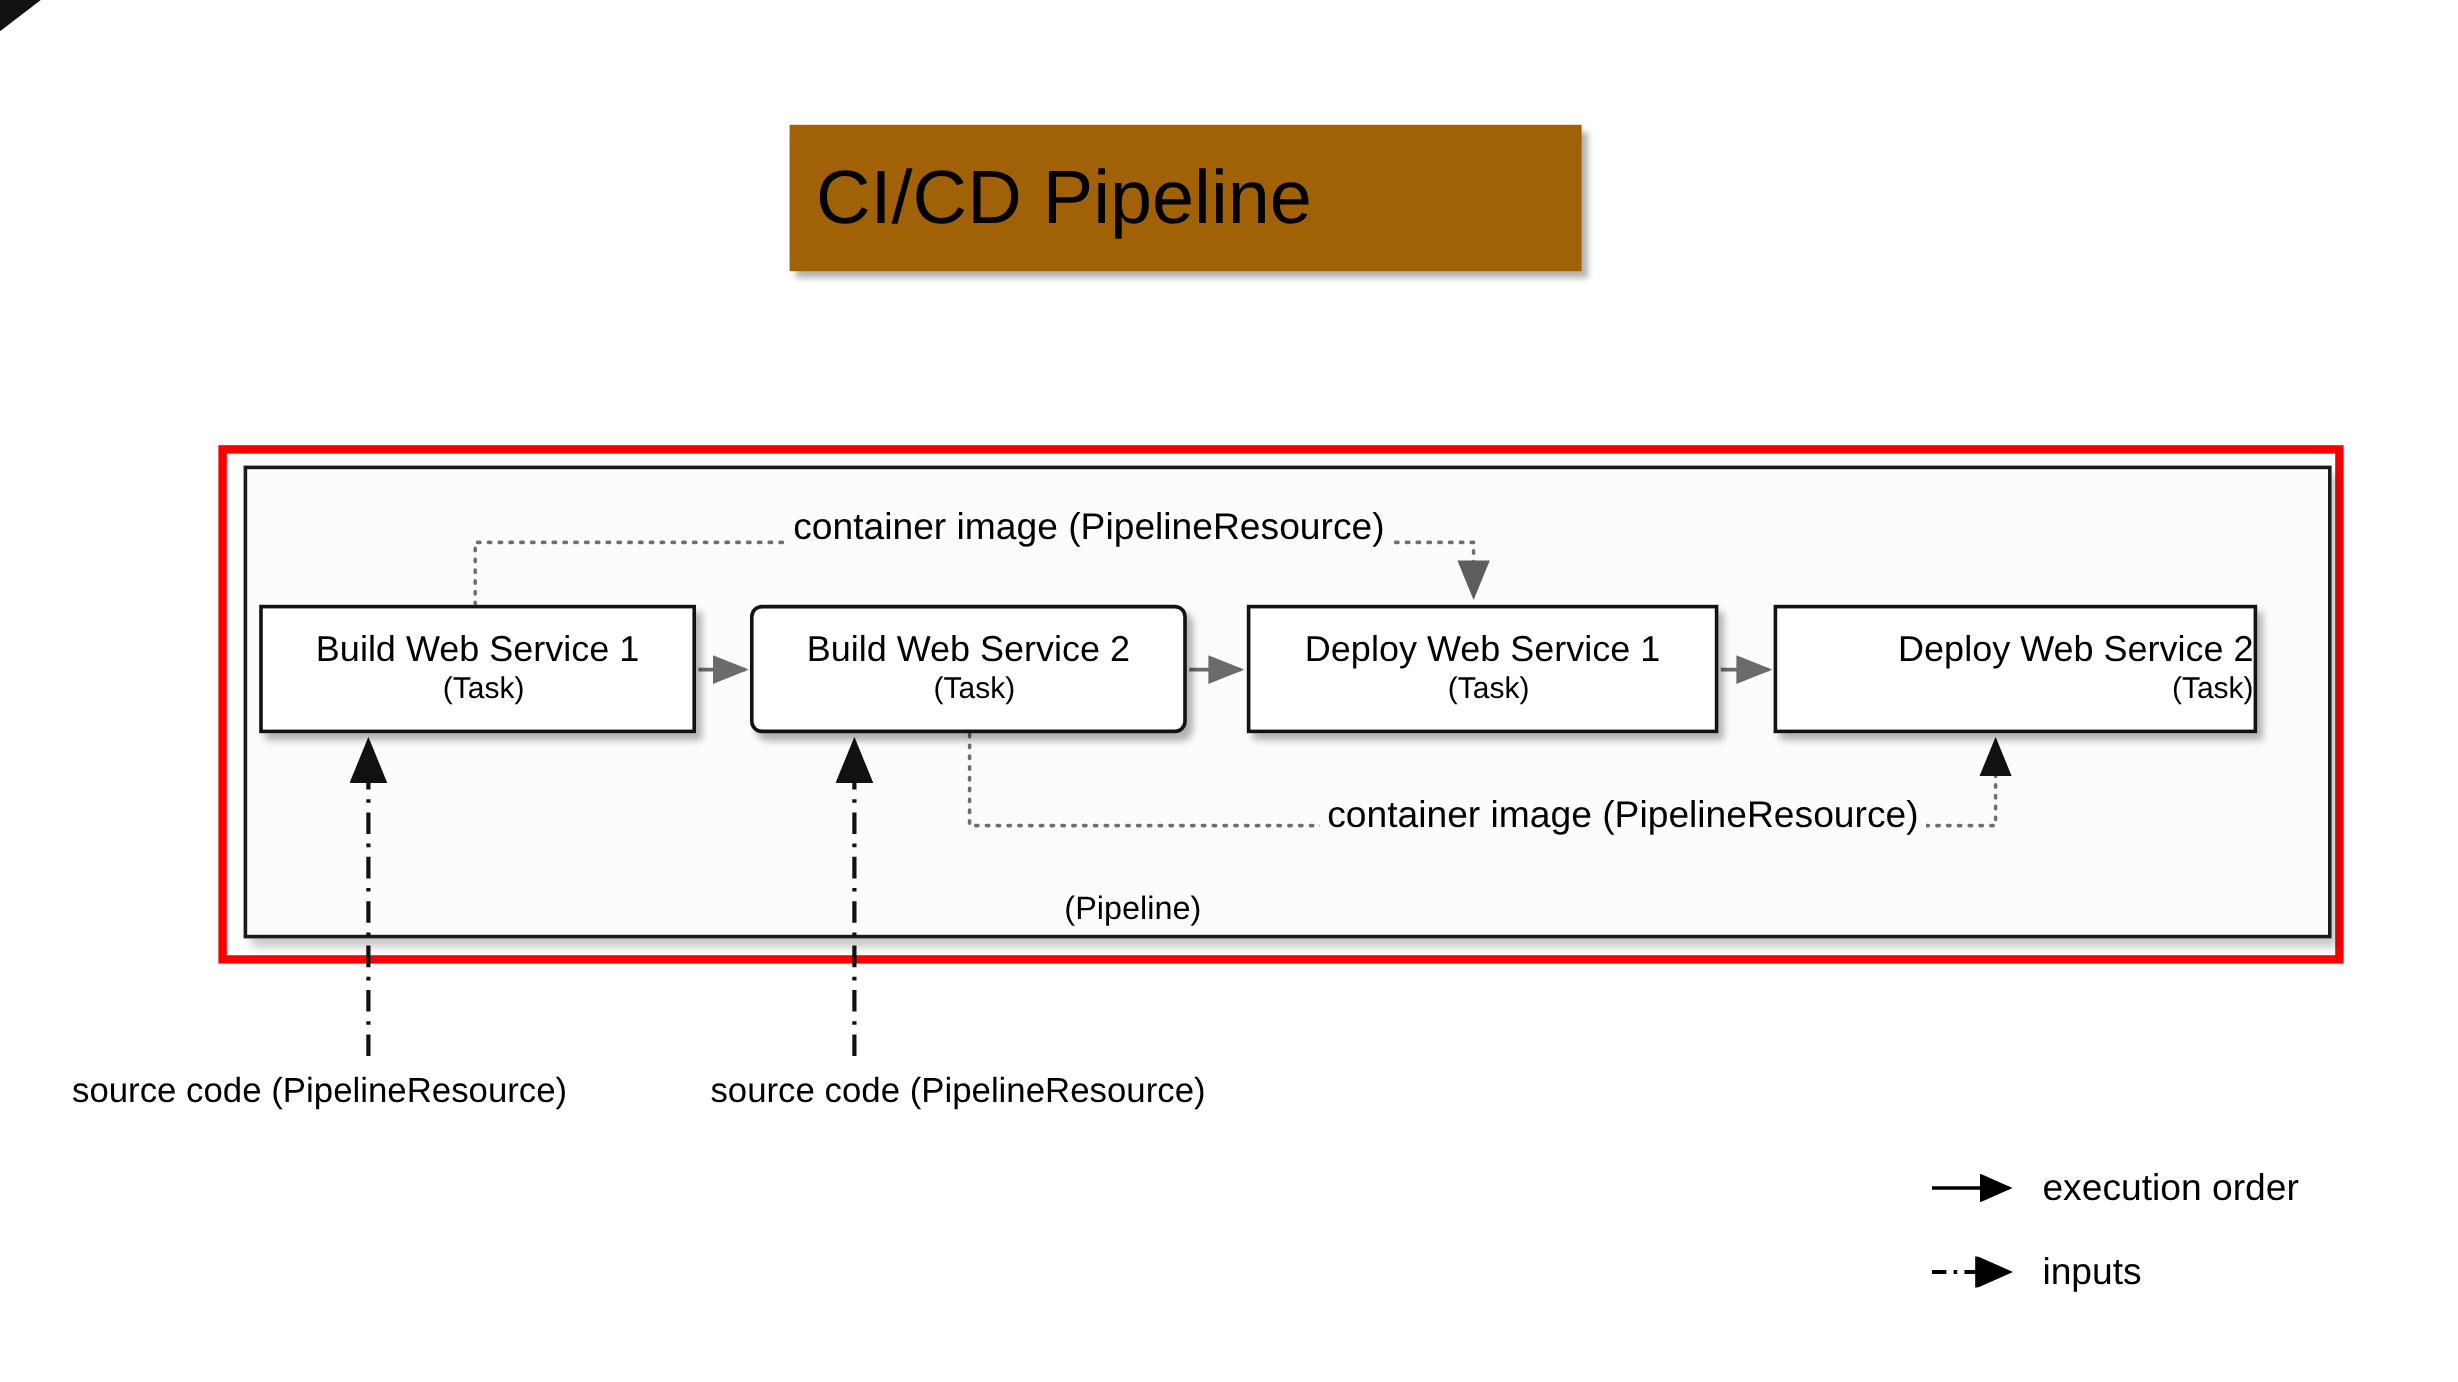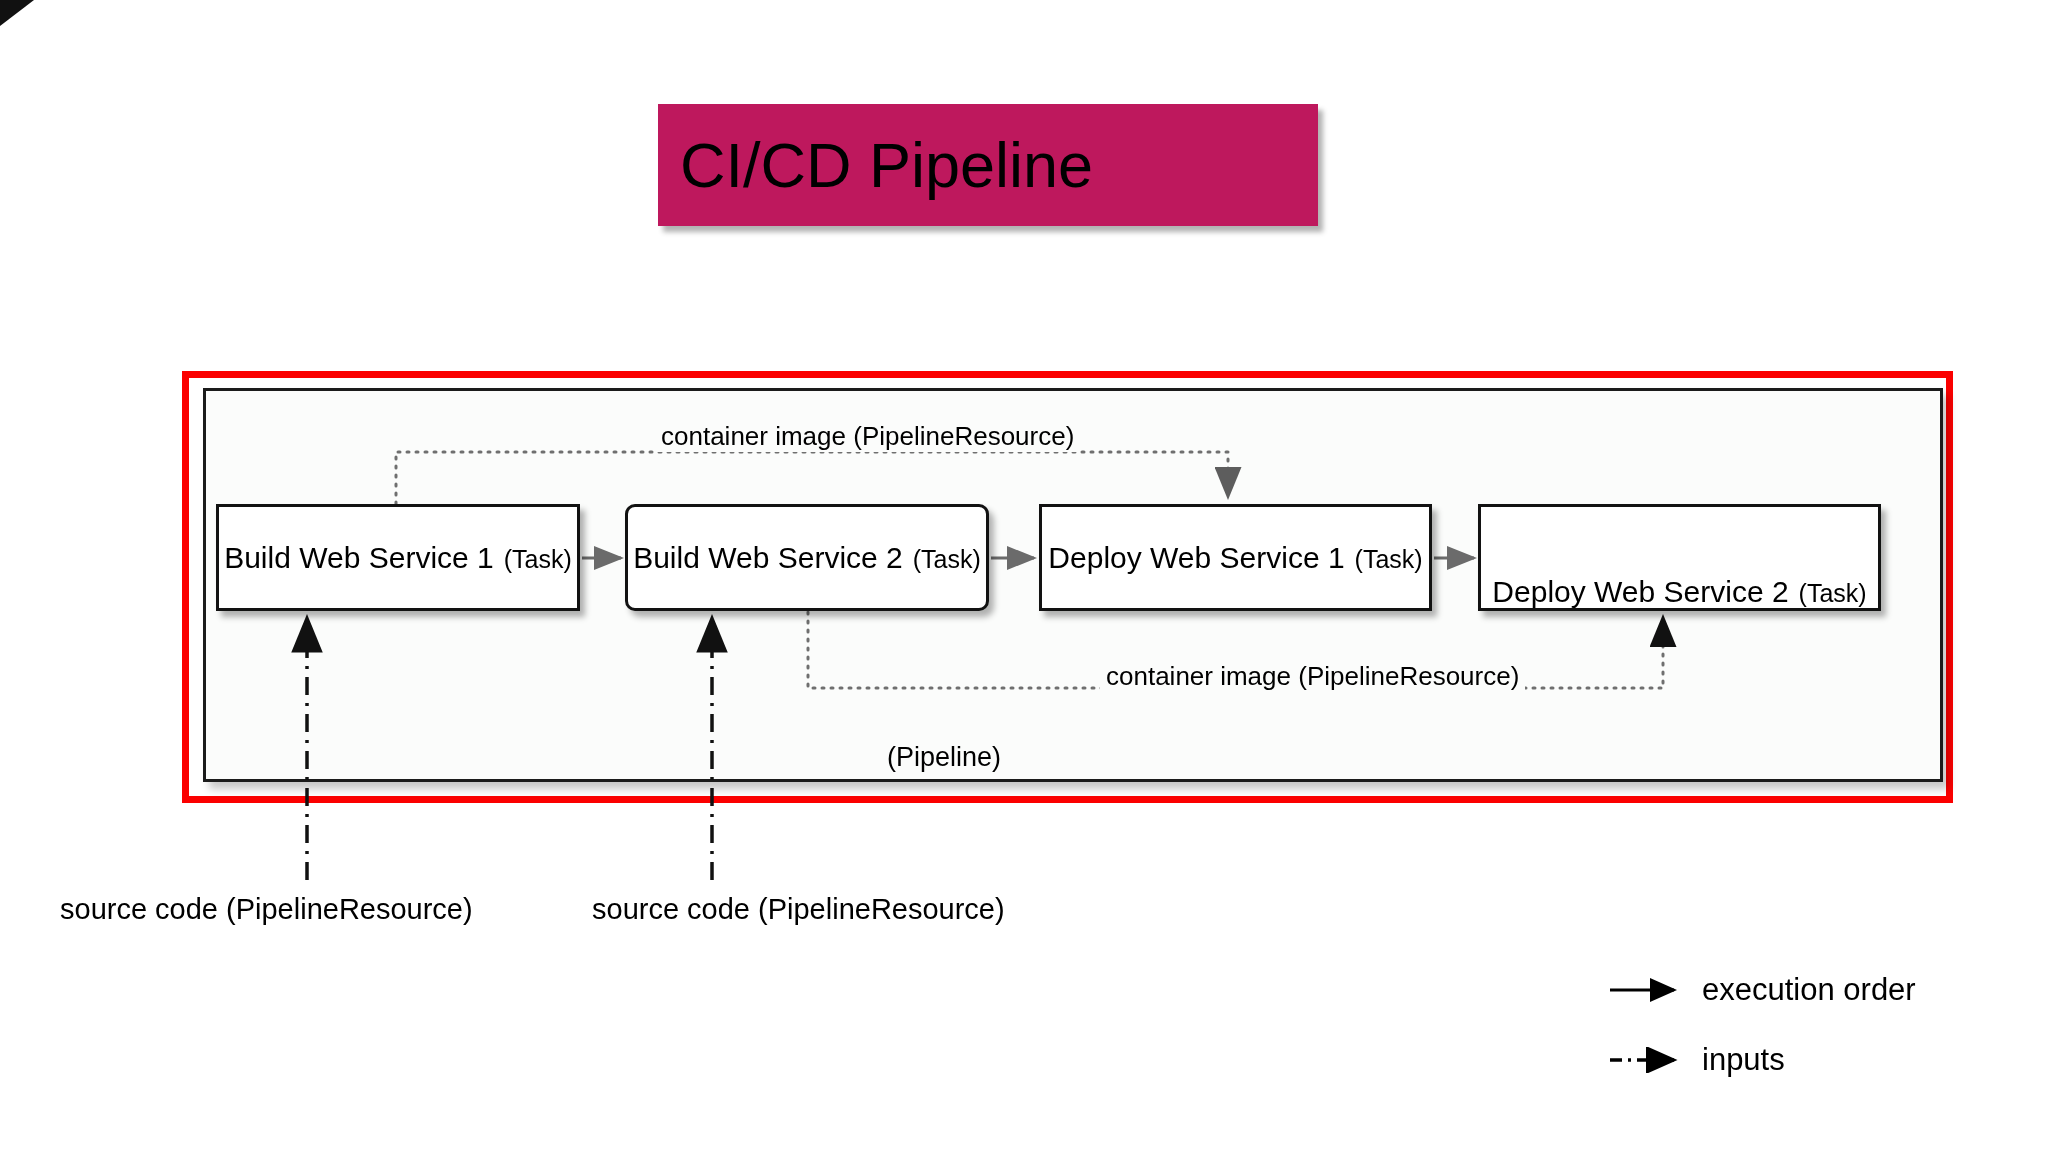--- a/index.html
+++ b/index.html
@@ -32,21 +32,21 @@
     border-right: 34px solid transparent;
   }
 
   
   .title-card {
     position: absolute;
     left: 658px;
     top: 104px;
     width: 660px;
     height: 122px;
-    background: #be185d;
+    background: #a16207;
     box-shadow: 5px 6px 5px rgba(0,0,0,0.30);
     display: flex;
     align-items: center;
     justify-content: flex-start;
     box-sizing: border-box;
     padding-left: 22px;
   }
   .title-text {
     font-size: 63px;
     line-height: 1;
@@ -94,21 +94,21 @@
   
   .task-box {
     position: absolute;
     top: 504px;
     height: 107px;
     background: #ffffff;
     border: 3px solid #121212;
     box-sizing: border-box;
     box-shadow: 5px 6px 6px rgba(0,0,0,0.30);
     display: flex;
-    flex-direction: row;
+    flex-direction: column;
     align-items: center;
     justify-content: center;
   }
   .task-title {
     font-size: 30px;
     line-height: 1.06;
     white-space: nowrap;
     color: #000;
   }
   .task-sub {
@@ -120,21 +120,21 @@
   }
 
   .task-0 { left: 216px;  width: 364px; }
   .task-1 { left: 625px;  width: 364px; border-radius: 10px; }
   .task-2 { left: 1039px; width: 393px; }
   .task-3 { left: 1478px; width: 403px; align-items: flex-end; }
 
   
   .flow-label {
     position: absolute;
-    font-size: 26px;
+    font-size: 31px;
     white-space: nowrap;
     color: #000;
     background: #fbfcfb;
     padding: 0 6px;
   }
   .flow-label-top {
     left: 655px;
     top: 421px;
   }
   .flow-label-bottom {

